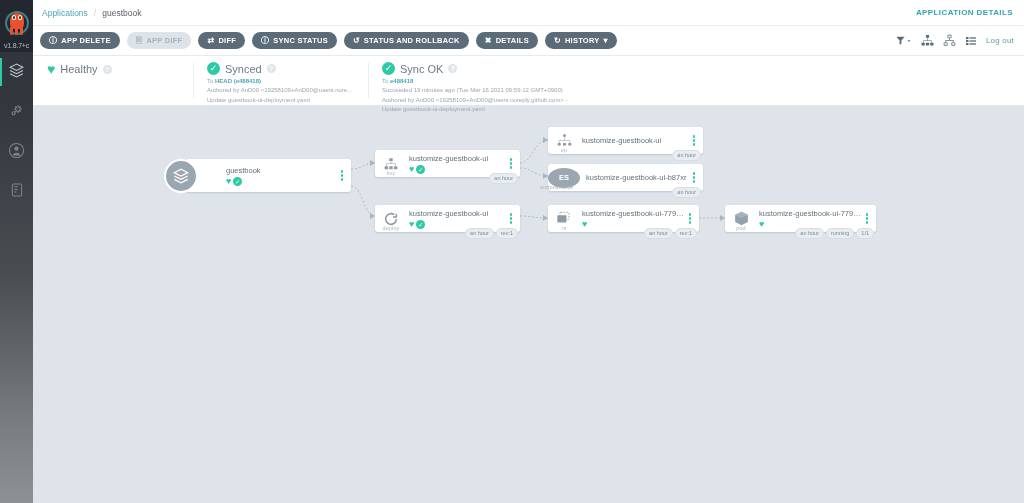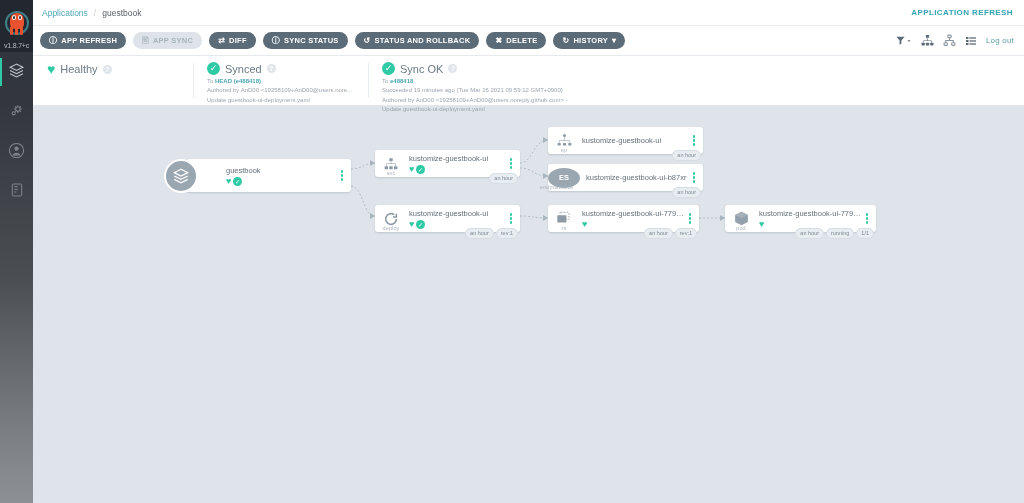--- a/index.html
+++ b/index.html
@@ -211,47 +211,47 @@
     </span>
   </div>
 </div>
 
 <div id="topbar">
   <div id="breadcrumb">
     <span class="crumb-link">Applications</span>
     <span class="crumb-sep">/</span>
     <span class="crumb-cur">guestbook</span>
   </div>
-  <div id="app-details-link">APPLICATION REFRESH</div>
+  <div id="app-details-link">APPLICATION DETAILS</div>
 </div>
 
 <div id="toolbar">
   <div class="tbtn">
     <span class="ti">ⓘ</span>
-    <span>APP REFRESH</span>
+    <span>APP DELETE</span>
   </div>
   <div class="tbtn disabled">
     <span class="ti">🖹</span>
-    <span>APP SYNC</span>
+    <span>APP DIFF</span>
   </div>
   <div class="tbtn">
     <span class="ti">⇄</span>
     <span>DIFF</span>
   </div>
   <div class="tbtn">
     <span class="ti">ⓘ</span>
     <span>SYNC STATUS</span>
   </div>
   <div class="tbtn">
     <span class="ti">↺</span>
     <span>STATUS AND ROLLBACK</span>
   </div>
   <div class="tbtn">
     <span class="ti">✖</span>
-    <span>DELETE</span>
+    <span>DETAILS</span>
   </div>
   <div class="tbtn">
     <span class="ti">↻</span>
     <span>HISTORY</span>
     <span class="ti">▾</span>
   </div>
 
   <div id="toolbar-right">
     <span class="vicon">
       <svg width="11" height="11" viewBox="0 0 24 24" fill="#5b6b78">

